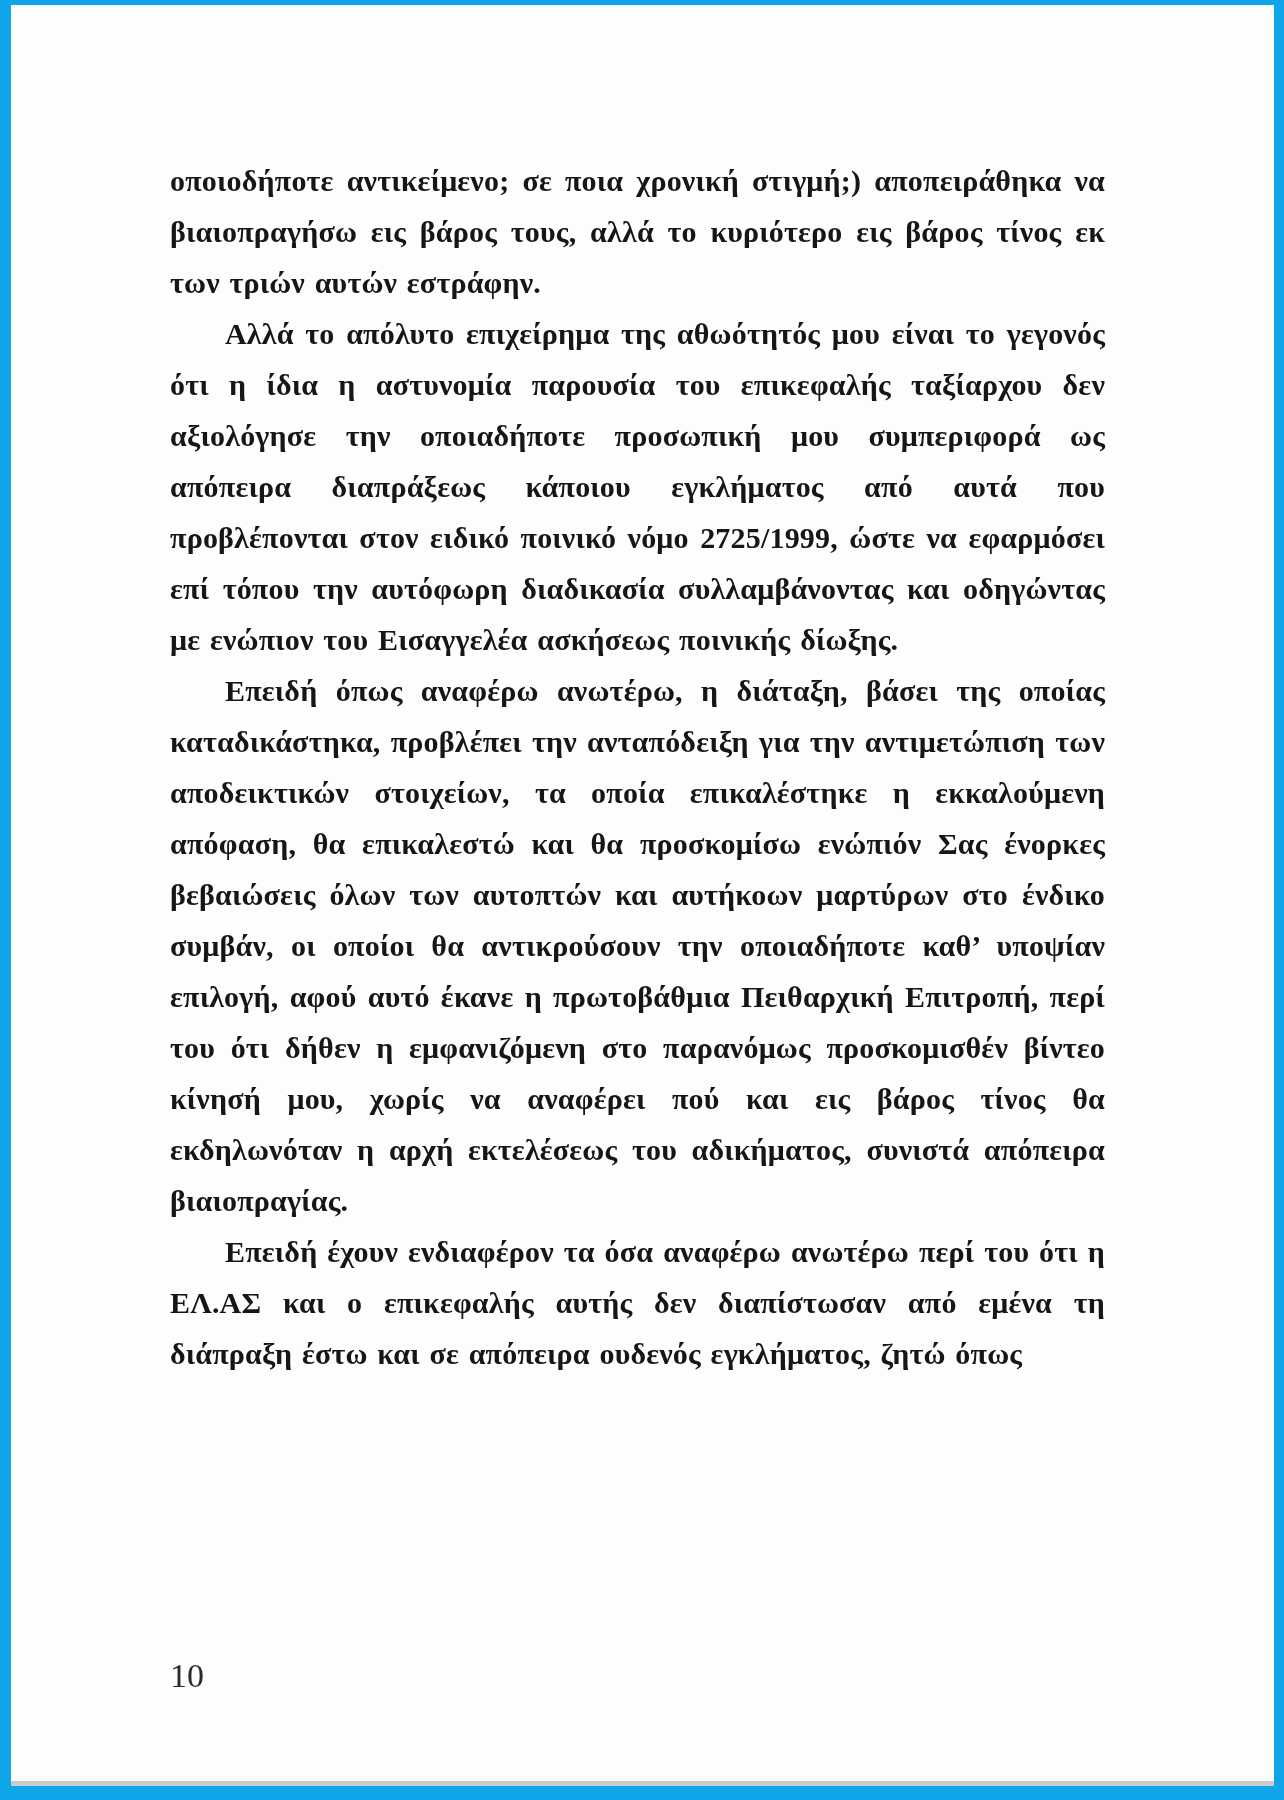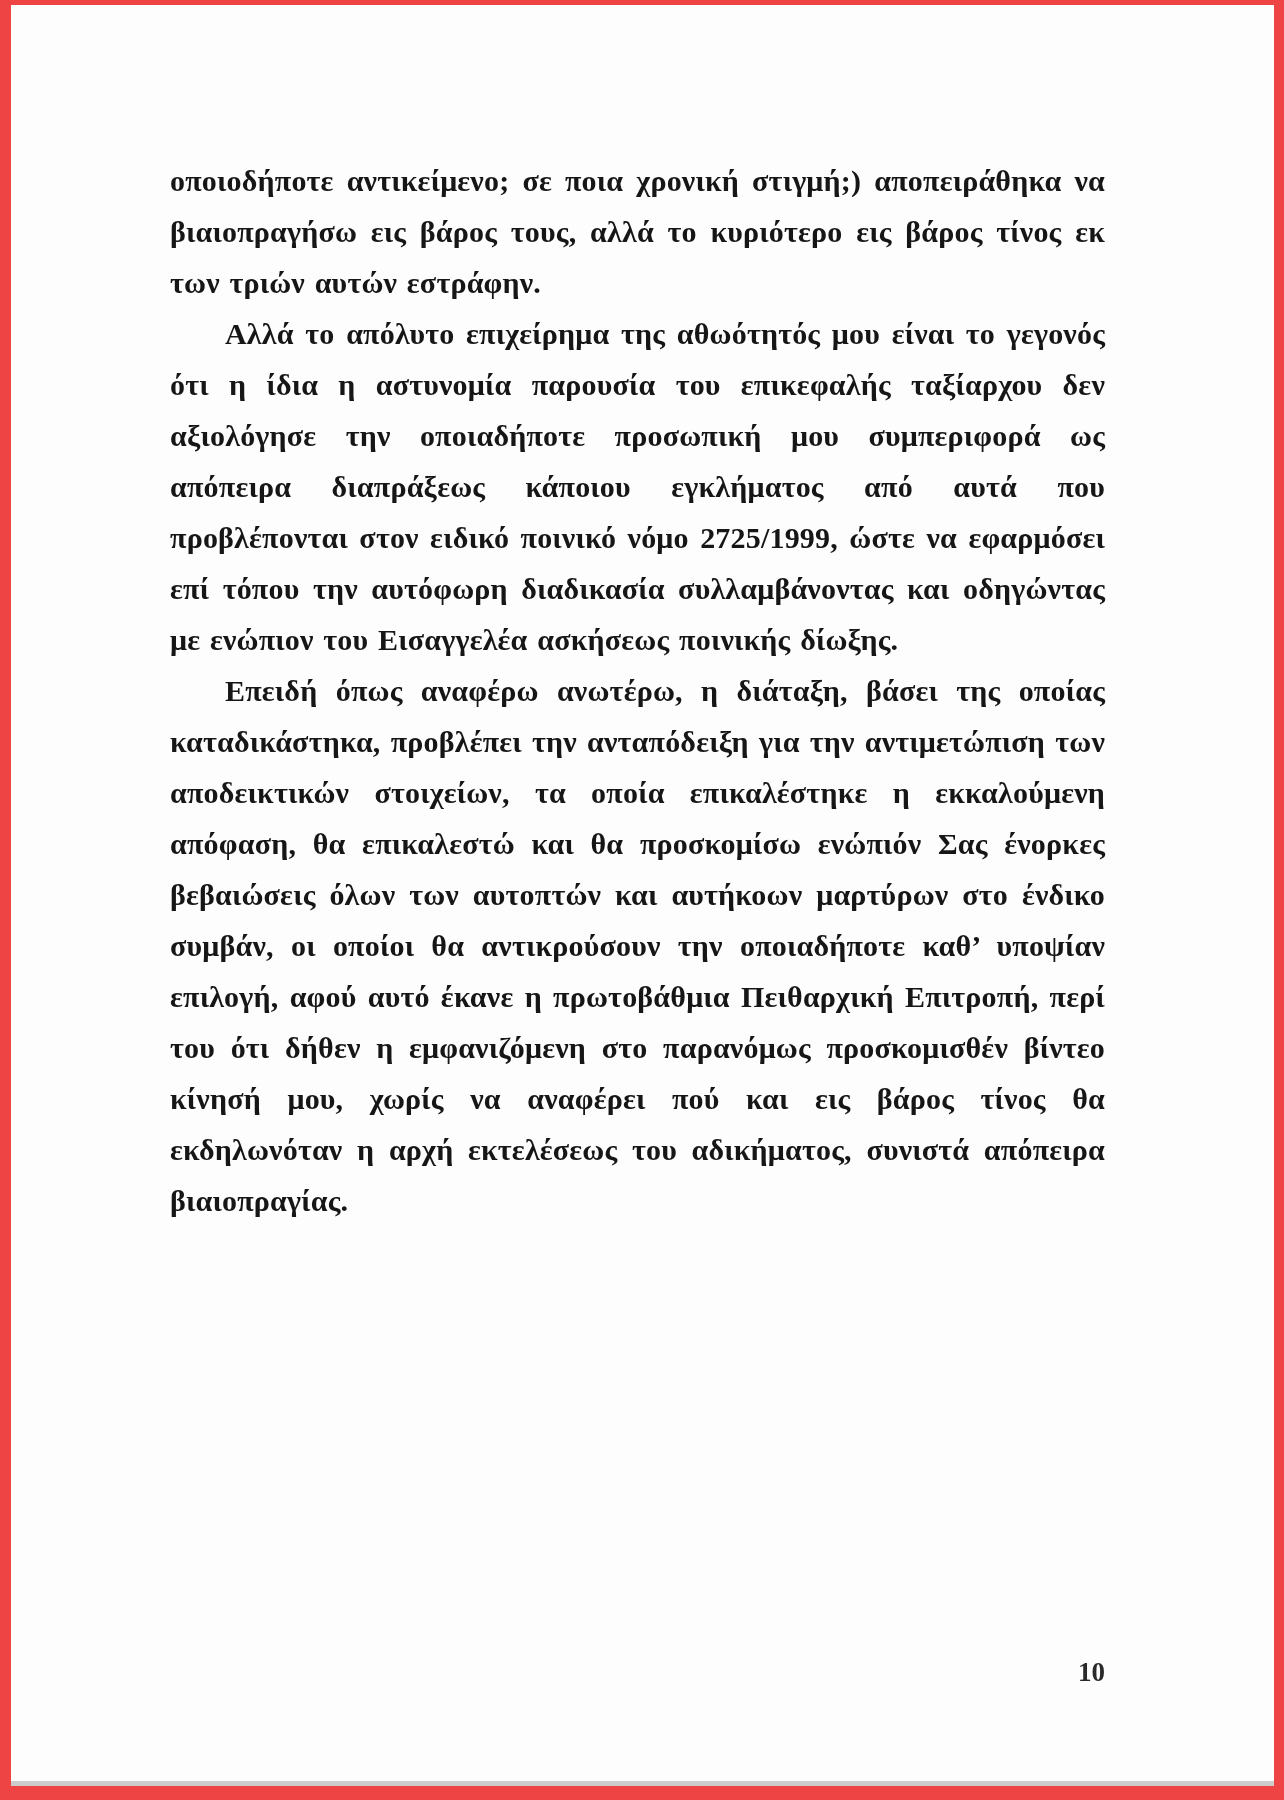--- a/index.html
+++ b/index.html
@@ -4,21 +4,21 @@
 <style>
   html, body {
     margin: 0;
     padding: 0;
     background: #242424;
   }
   .scan {
     position: relative;
     width: 1284px;
     height: 1800px;
-    background: #ef4444;
+    background: #0ea5e9;
     overflow: hidden;
   }
   .sheet {
     position: absolute;
     left: 11px;
     top: 5px;
     width: 1263px;
     height: 1781px;
     background: #fdfdfd;
   }
@@ -40,41 +40,42 @@
     letter-spacing: 0.2px;
   }
   p.para.indent {
     text-indent: 55px;
   }
   .page-number {
     position: absolute;
     left: 159px;
     top: 1652px;
     width: 935px;
-    text-align: right;
+    text-align: left;
     font-family: "Liberation Serif", "DejaVu Serif", serif;
-    font-weight: 700;
-    font-size: 27px;
+    font-weight: 400;
+    font-size: 34px;
     color: #2a2a2a;
   }
   .edge-shadow-bottom {
     position: absolute;
     left: 0;
     bottom: 0;
     width: 100%;
     height: 5px;
     background: #cccccc;
   }
 </style>
 </head>
 <body>
 
 <div class="scan">
   <div class="sheet">
     <div class="textblock">
       <p class="para">οποιοδήποτε αντικείμενο; σε ποια χρονική στιγμή;) αποπειράθηκα να βιαιοπραγήσω εις βάρος τους, αλλά το κυριότερο εις βάρος τίνος εκ των τριών αυτών εστράφην.</p>
       <p class="para indent">Αλλά το απόλυτο επιχείρημα της αθωότητός μου είναι το γεγονός ότι η ίδια η αστυνομία παρουσία του επικεφαλής ταξίαρχου δεν αξιολόγησε την οποιαδήποτε προσωπική μου συμπεριφορά ως απόπειρα διαπράξεως κάποιου εγκλήματος από αυτά που προβλέπονται στον ειδικό ποινικό νόμο 2725/1999, ώστε να εφαρμόσει επί τόπου την αυτόφωρη διαδικασία συλλαμβάνοντας και οδηγώντας με ενώπιον του Εισαγγελέα ασκήσεως ποινικής δίωξης.</p>
       <p class="para indent">Επειδή όπως αναφέρω ανωτέρω, η διάταξη, βάσει της οποίας καταδικάστηκα, προβλέπει την ανταπόδειξη για την αντιμετώπιση των αποδεικτικών στοιχείων, τα οποία επικαλέστηκε η εκκαλούμενη απόφαση, θα επικαλεστώ και θα προσκομίσω ενώπιόν Σας ένορκες βεβαιώσεις όλων των αυτοπτών και αυτήκοων μαρτύρων στο ένδικο συμβάν, οι οποίοι θα αντικρούσουν την οποιαδήποτε καθ’ υποψίαν επιλογή, αφού αυτό έκανε η πρωτοβάθμια Πειθαρχική Επιτροπή, περί του ότι δήθεν η εμφανιζόμενη στο παρανόμως προσκομισθέν βίντεο κίνησή μου, χωρίς να αναφέρει πού και εις βάρος τίνος θα εκδηλωνόταν η αρχή εκτελέσεως του αδικήματος, συνιστά απόπειρα βιαιοπραγίας.</p>
+      <p class="para indent">Επειδή έχουν ενδιαφέρον τα όσα αναφέρω ανωτέρω περί του ότι η ΕΛ.ΑΣ και ο επικεφαλής αυτής δεν διαπίστωσαν από εμένα τη διάπραξη έστω και σε απόπειρα ουδενός εγκλήματος, ζητώ όπως</p>
     </div>
     <div class="page-number">10</div>
     <div class="edge-shadow-bottom"></div>
   </div>
 </div>
 
 </body></html>

